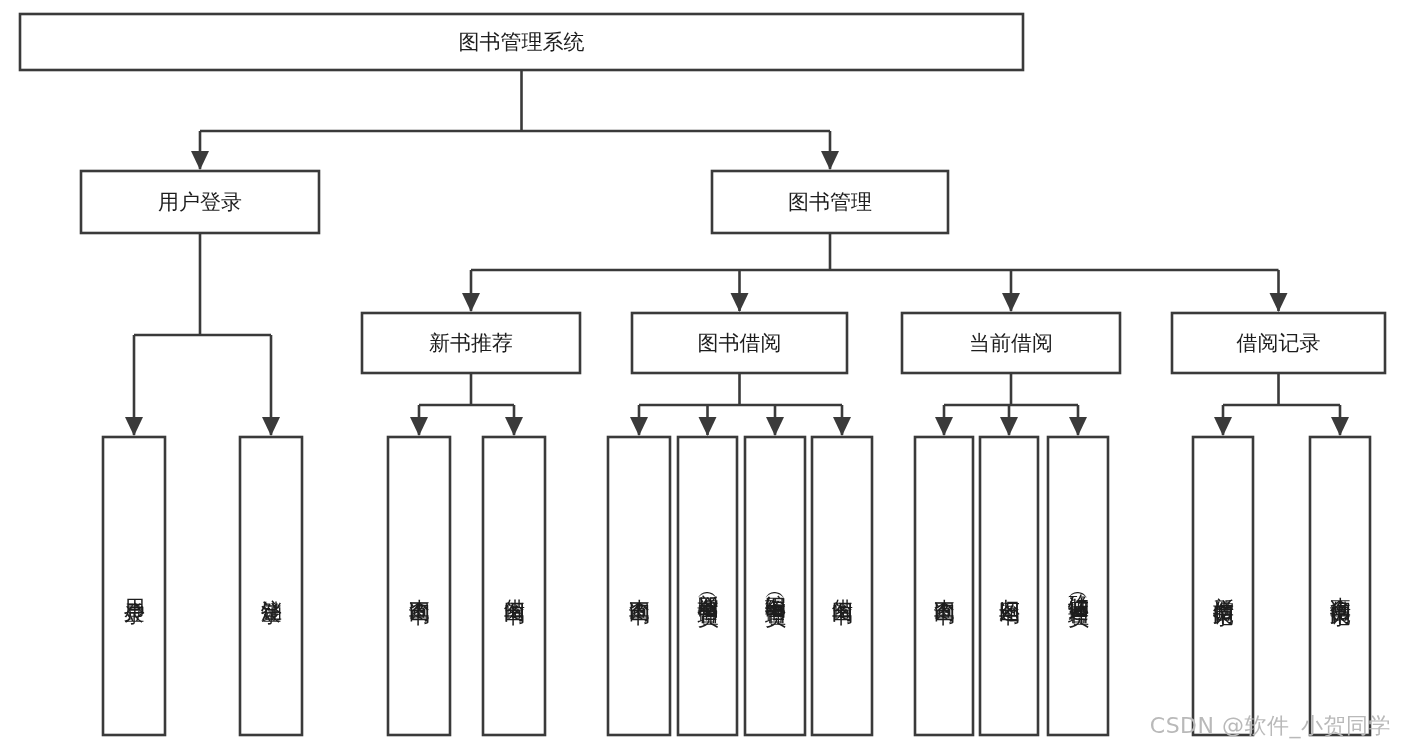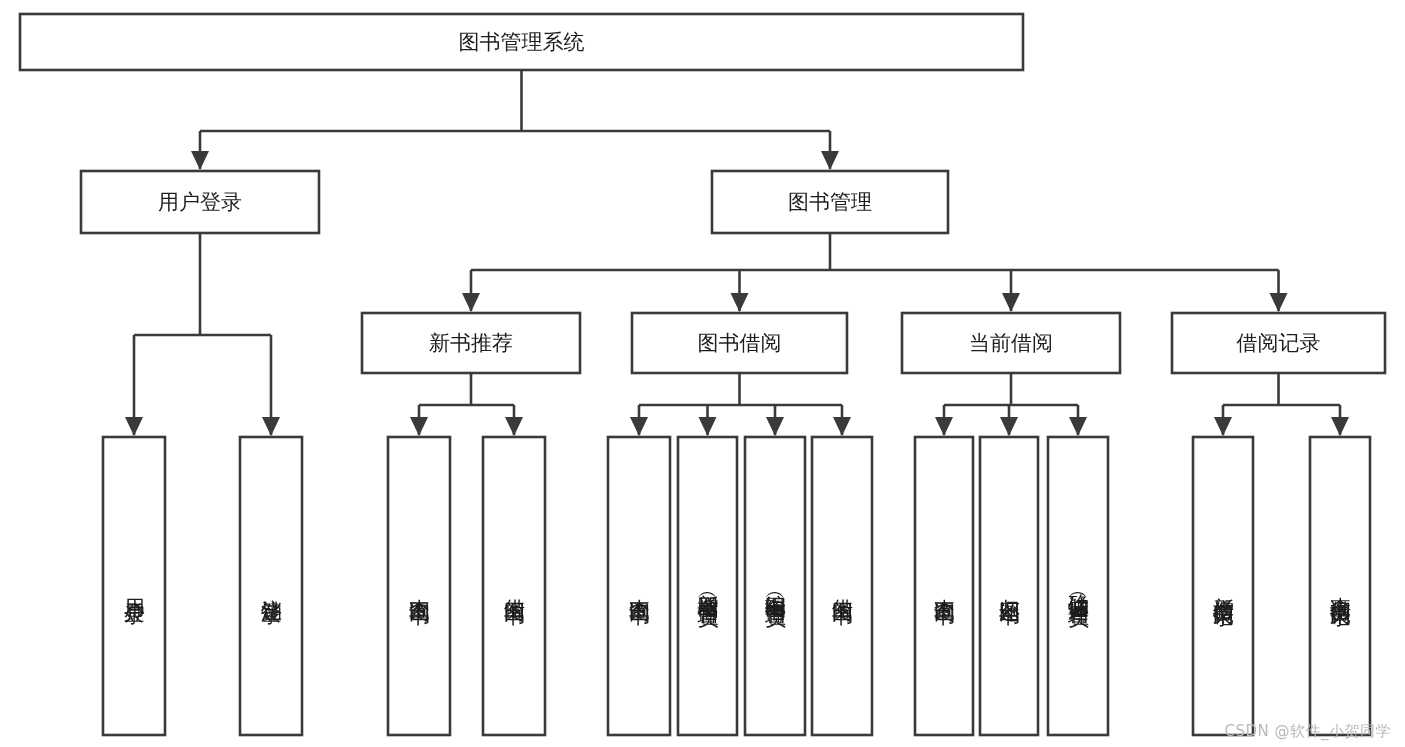--- a/index.html
+++ b/index.html
@@ -66,21 +66,21 @@
     letter-spacing: 2px;
     color: #1d1d1d;
     white-space: nowrap;
     text-align: center;
   }
   #watermark {
     position: absolute;
     right: 14px;
     bottom: 6px;
     font-family: "DejaVu Sans", "Liberation Sans", sans-serif;
-    font-size: 15px;
+    font-size: 22px;
     color: #b9b9b9;
     letter-spacing: 0.5px;
     white-space: nowrap;
   }
 </style>
 </head>
 <body>
 
 <div id="diagram-root">
 

